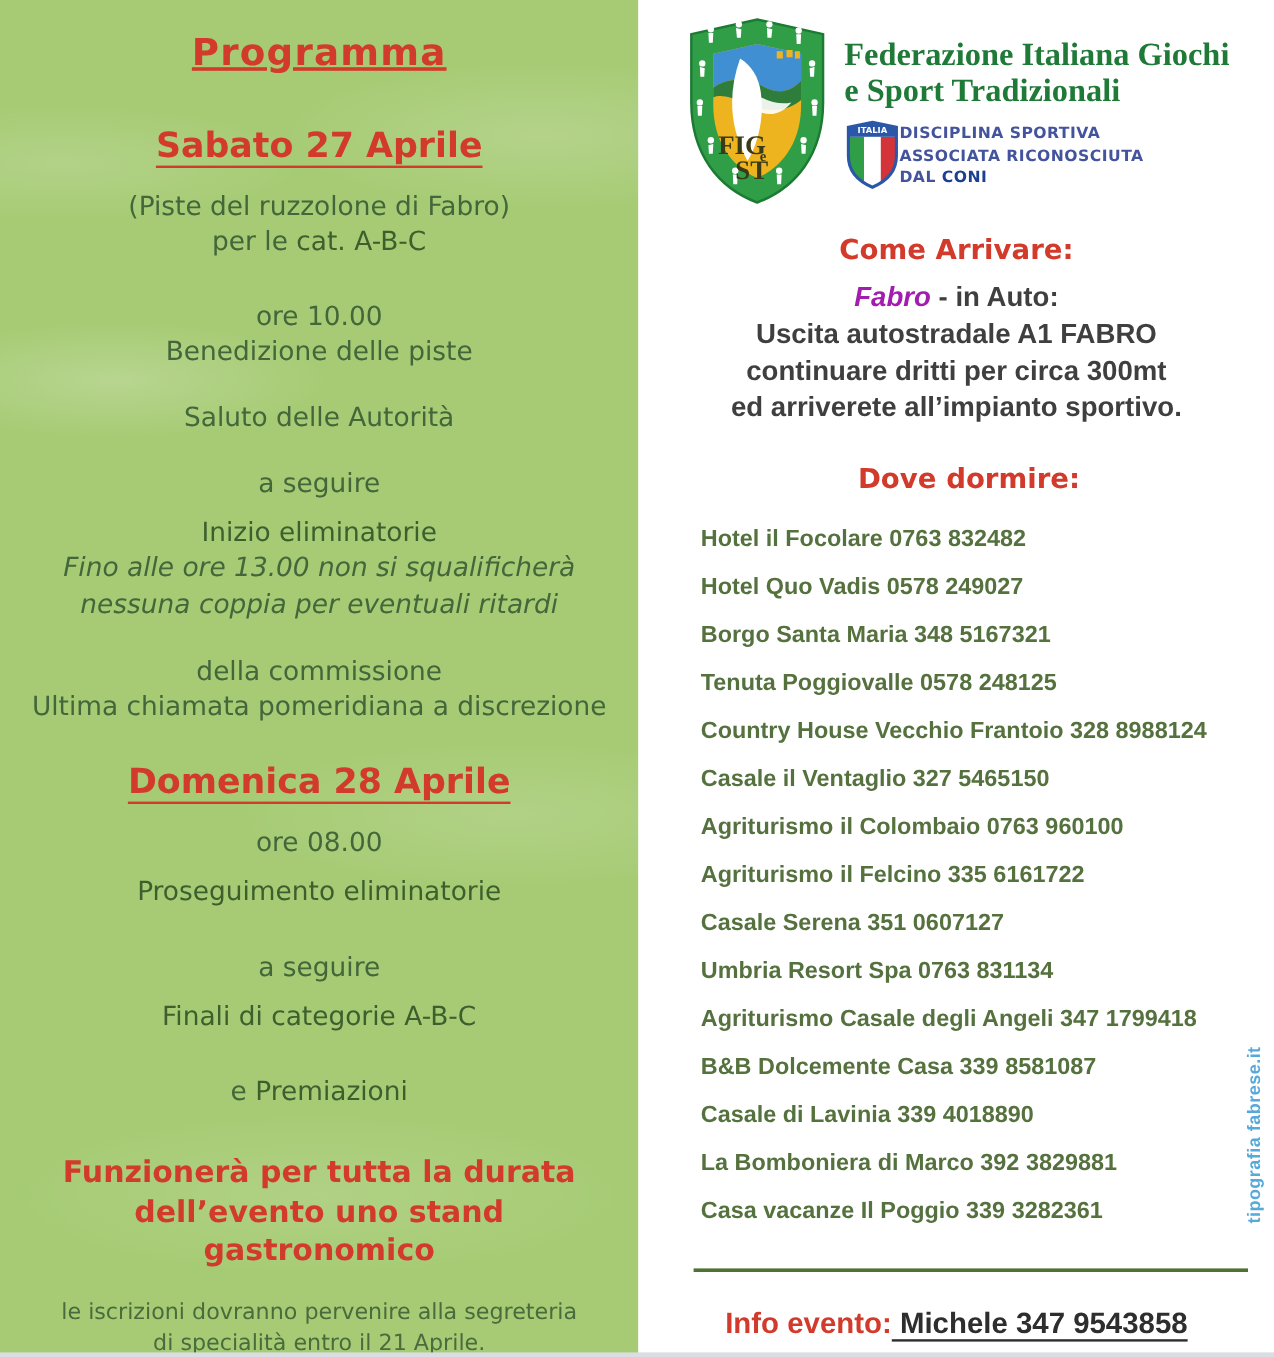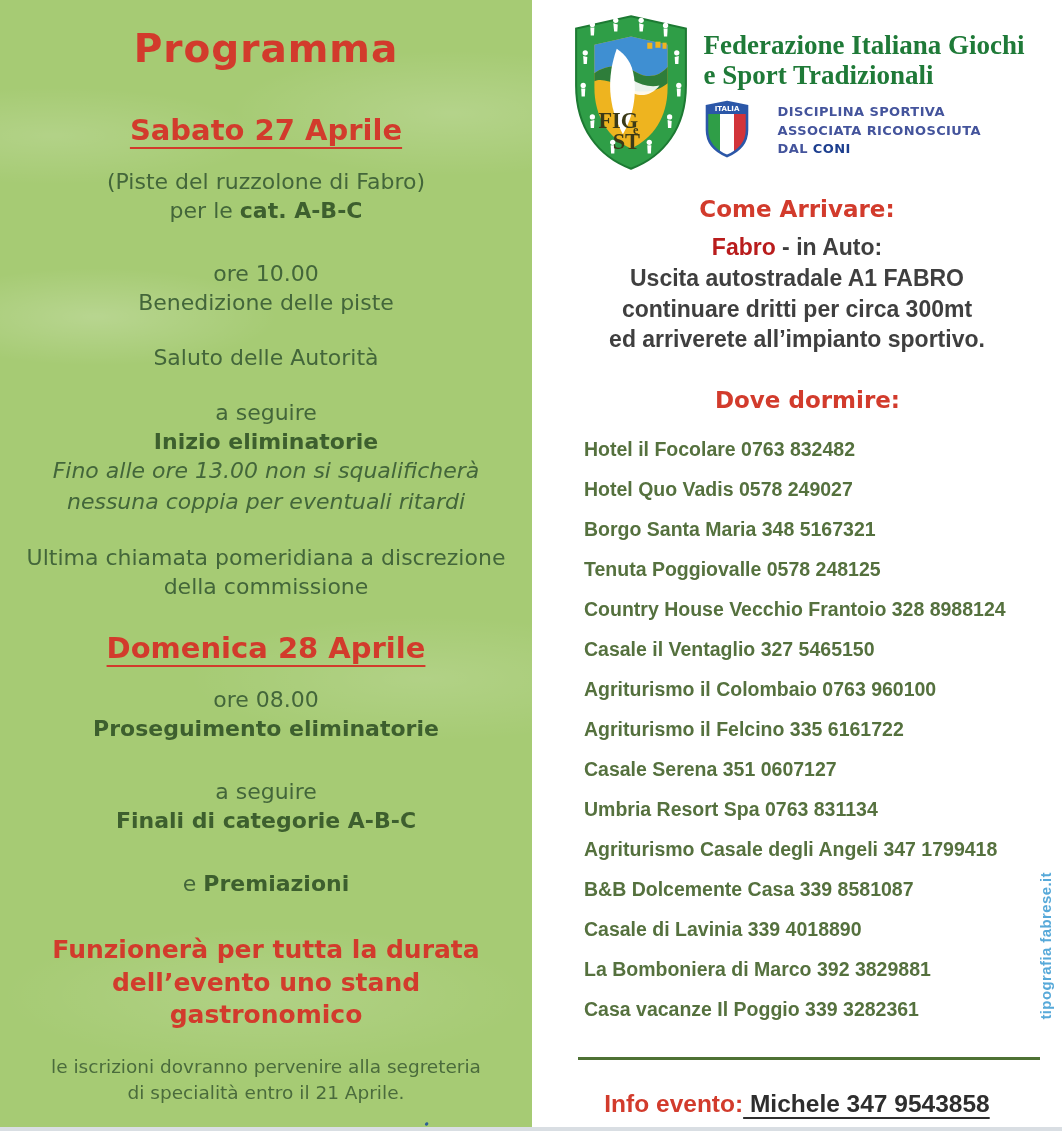--- a/index.html
+++ b/index.html
@@ -20,32 +20,32 @@
       radial-gradient(ellipse 260px 70px at 18% 28%, rgba(255,255,255,0.20), transparent 70%),
       radial-gradient(ellipse 320px 90px at 85% 10%, rgba(255,255,255,0.16), transparent 70%),
       radial-gradient(ellipse 300px 70px at 10% 12%, rgba(255,255,255,0.14), transparent 70%),
       radial-gradient(ellipse 340px 90px at 80% 60%, rgba(255,255,255,0.13), transparent 70%),
       radial-gradient(ellipse 380px 100px at 50% 88%, rgba(255,255,255,0.12), transparent 70%);
     text-align: center;
     color: #43663a;
     padding: 26px 22px 0 22px;
   }
   .prog-title {
-    color: #d23b2c; font-size: 39px; font-weight: bold; letter-spacing: 1px;
+    color: #d23b2c; font-size: 31px; font-weight: bold; letter-spacing: 1px; text-decoration: underline;
   }
   .red-heading {
     color: #d23b2c; font-size: 29px; font-weight: 600;
     text-decoration: underline; text-underline-offset: 7px; text-decoration-thickness: 2px;
   }
   .sat-heading { margin-top: 42px; }
   .sun-heading { margin-top: 30px; }
   .venue { margin-top: 20px; font-size: 22px; line-height: 1.32; }
   .block { margin-top: 34px; font-size: 22px; line-height: 1.32; }
   .block-sm { margin-top: 26px; font-size: 22px; line-height: 1.32; }
-  .bold-g { font-weight: bold; color: #3d5f2e; }
+  .bold-g { font-weight: normal; color: #3d5f2e; margin-top: 12px; }
   .italic-note { font-style: italic; font-size: 22px; line-height: 1.38; }
   .red-notice {
     margin-top: 36px; color: #d23b2c; font-weight: bold; font-size: 25px; line-height: 1.3;
   }
   .registration { margin-top: 22px; font-size: 18.5px; line-height: 1.4; color: #4a6b3c; }
   .script-text {
     margin-top: 30px;
     transform: rotate(-8deg);
     font-family: "DejaVu Serif", serif;
     font-style: italic;
@@ -58,33 +58,33 @@
   .right-col {
     position: absolute; left: 532px; top: 0; width: 530px; height: 1131px;
     background: #ffffff; text-align: center; padding-top: 14px;
   }
   .logo-row { display: flex; justify-content: center; align-items: flex-start; gap: 12px; }
   .org-block { text-align: left; padding-top: 16px; }
   .org-name {
     font-family: "Liberation Serif", serif; font-weight: bold;
     color: #1f7a38; font-size: 27px; line-height: 1.12;
   }
-  .coni-row { display: flex; gap: 28px; margin-top: 10px; align-items: flex-start; }
+  .coni-row { display: flex; gap: 0; margin-top: 10px; align-items: flex-start; }
   .coni-text {
     text-align: left; color: #44549c; font-size: 13px; font-weight: bold;
     line-height: 1.4; letter-spacing: 0.4px; padding-top: 3px;
     font-family: "DejaVu Sans", sans-serif;
   }
   .section-heading { color: #d23b2c; font-weight: bold; font-size: 23px; }
   .arrive-heading { margin-top: 24px; }
   .directions {
     margin-top: 10px; font-size: 23px; font-weight: bold; color: #3f3f3f; line-height: 1.34;
     font-family: "Liberation Sans", sans-serif;
   }
-  .green-word { color: #b91c1c; }
+  .green-word { color: #a21caf; font-style: italic; }
   .sleep-heading { margin-top: 32px; padding-left: 21px; }
   .hotel-list {
     margin-top: 16px; text-align: left; padding-left: 52px; list-style: none;
   }
   .hotel-list li {
     font-family: "Liberation Sans", sans-serif;
     font-weight: bold; color: #55713e; font-size: 19.5px; line-height: 40px;
     white-space: nowrap;
   }
   .divider {
@@ -134,22 +134,22 @@
     <div class="block-sm">
       <div>a seguire</div>
       <div class="bold-g">Inizio eliminatorie</div>
       <div class="italic-note">
         <div>Fino alle ore 13.00 non si squalificherà</div>
         <div>nessuna coppia per eventuali ritardi</div>
       </div>
     </div>
 
     <div class="block-sm">
+      <div>della commissione</div>
       <div>Ultima chiamata pomeridiana a discrezione</div>
-      <div>della commissione</div>
     </div>
 
     <h2 class="red-heading sun-heading">Domenica 28 Aprile</h2>
 
     <div class="venue">
       <div>ore 08.00</div>
       <div class="bold-g">Proseguimento eliminatorie</div>
     </div>
 
     <div class="block">

